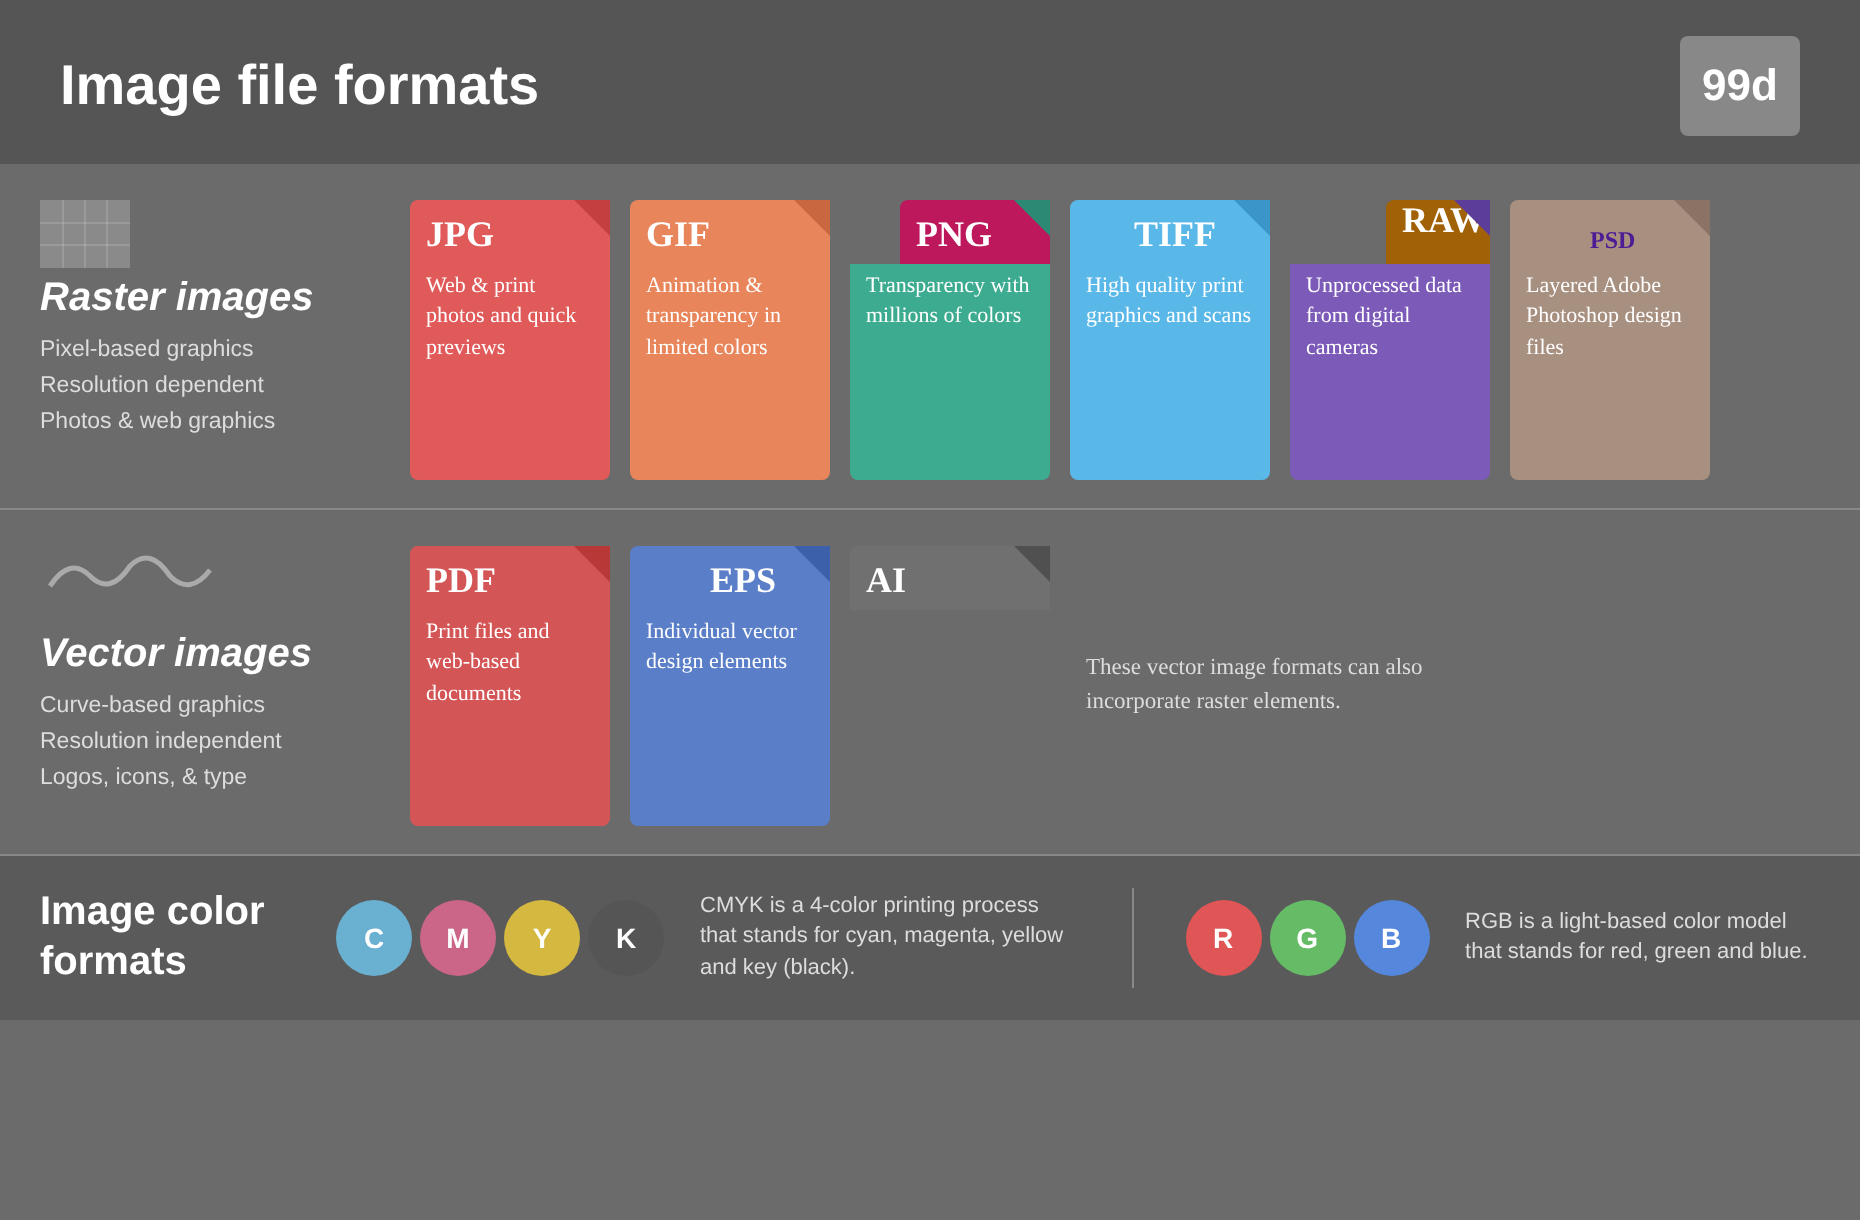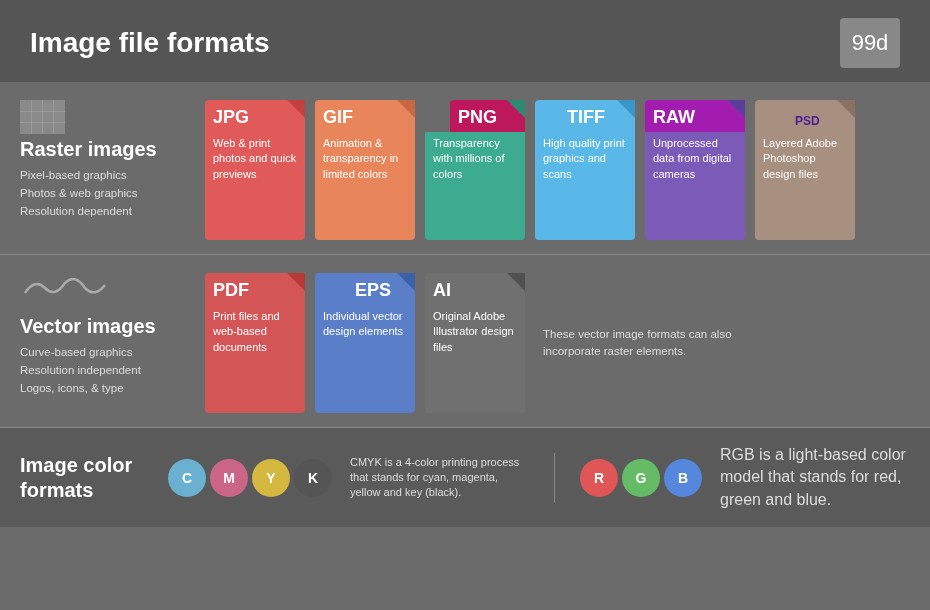--- a/index.html
+++ b/index.html
@@ -22,21 +22,21 @@
     }
     .header h1 {
       font-size: 28px;
       font-weight: bold;
       color: #fff;
     }
     .logo-99d {
       background: #888;
       color: #fff;
       font-size: 22px;
-      font-weight: normal;
+      font-weight: bold;
       width: 60px;
       height: 50px;
       display: flex;
       align-items: center;
       justify-content: center;
       border-radius: 4px;
     }
 
     
     .section {
@@ -47,33 +47,35 @@
     }
     .section-label {
       width: 185px;
       flex-shrink: 0;
       padding-right: 10px;
     }
     .section-label h2 {
       font-size: 20px;
       font-weight: bold;
       margin-bottom: 6px;
+      font-style: italic;
     }
     .section-label p {
       font-size: 11.5px;
       color: #ddd;
       line-height: 1.55;
     }
 
     
     .cards-row {
       display: flex;
       gap: 10px;
       flex: 1;
       align-items: flex-start;
+      font-family: Liberation Serif, serif;
     }
 
     
     .raster-icon {
       display: grid;
       grid-template-columns: repeat(4, 8px);
       grid-template-rows: repeat(3, 8px);
       gap: 3px;
       margin-bottom: 8px;
     }
@@ -176,22 +178,22 @@
       <div class="raster-dot" style="width:12px;height:12px;background:#aaa;opacity:.5;"></div>
       <div class="raster-dot" style="width:12px;height:12px;background:#aaa;opacity:.5;"></div>
       <div class="raster-dot" style="width:12px;height:12px;background:#aaa;opacity:.5;"></div>
       <div class="raster-dot" style="width:12px;height:12px;background:#aaa;opacity:.5;"></div>
       <div class="raster-dot" style="width:12px;height:12px;background:#aaa;opacity:.5;"></div>
       <div class="raster-dot" style="width:12px;height:12px;background:#aaa;opacity:.5;"></div>
       <div class="raster-dot" style="width:12px;height:12px;background:#aaa;opacity:.5;"></div>
     </div>
     <h2>Raster images</h2>
     <p>Pixel-based graphics</p>
+    <p>Resolution dependent</p>
     <p>Photos &amp; web graphics</p>
-    <p>Resolution dependent</p>
   </div>
   <div class="cards-row">
 
     <div class="file-card-wrapper">
       <div style="background:#e05a5a;border-radius:4px 4px 0 0;height:32px;position:relative;display:flex;align-items:flex-end;padding-bottom:0;">
         <span style="font-size:18px;font-weight:bold;color:#fff;padding:0 0 4px 8px;">JPG</span>
         <div style="position:absolute;top:0;right:0;width:0;height:0;border-style:solid;border-width:0 18px 18px 0;border-color:transparent #c44040 transparent transparent;"></div>
       </div>
       <div style="background:#e05a5a;border-radius:0 0 4px 4px;padding:4px 8px 8px 8px;min-height:108px;">
         <p style="font-size:11px;color:#fff;line-height:1.4;">Web &amp; print photos and quick previews</p>
@@ -222,21 +224,21 @@
       <div style="background:#5ab8e8;border-radius:4px 4px 0 0;height:32px;position:relative;display:flex;align-items:flex-end;padding-left:24px;">
         <span style="font-size:18px;font-weight:bold;color:#fff;padding:0 0 4px 8px;">TIFF</span>
         <div style="position:absolute;top:0;right:0;width:0;height:0;border-style:solid;border-width:0 18px 18px 0;border-color:transparent #3a96c8 transparent transparent;"></div>
       </div>
       <div style="background:#5ab8e8;border-radius:0 0 4px 4px;padding:4px 8px 8px 8px;min-height:108px;">
         <p style="font-size:11px;color:#fff;line-height:1.4;">High quality print graphics and scans</p>
       </div>
     </div>
 
     <div class="file-card-wrapper">
-      <div style="background:#a21caf;border-radius:4px 4px 0 0;height:32px;position:relative;display:flex;align-items:flex-end;">
+      <div style="background:#a16207;border-radius:4px 4px 0 0;height:32px;position:relative;display:flex;margin-left:48px;">
         <span style="font-size:18px;font-weight:bold;color:#fff;padding:0 0 4px 8px;">RAW</span>
         <div style="position:absolute;top:0;right:0;width:0;height:0;border-style:solid;border-width:0 18px 18px 0;border-color:transparent #5c3d99 transparent transparent;"></div>
       </div>
       <div style="background:#7b5ab8;border-radius:0 0 4px 4px;padding:4px 8px 8px 8px;min-height:108px;">
         <p style="font-size:11px;color:#fff;line-height:1.4;">Unprocessed data from digital cameras</p>
       </div>
     </div>
 
     <div class="file-card-wrapper">
       <div style="background:#a89080;border-radius:4px 4px 0 0;height:32px;position:relative;display:flex;align-items:flex-end;">
@@ -282,23 +284,20 @@
       </div>
       <div style="background:#5a7ec8;border-radius:0 0 4px 4px;padding:4px 8px 8px 8px;min-height:108px;">
         <p style="font-size:11px;color:#fff;line-height:1.4;">Individual vector design elements</p>
       </div>
     </div>
 
     <div class="file-card-wrapper">
       <div style="background:#707070;border-radius:4px 4px 0 0;height:32px;position:relative;display:flex;align-items:flex-end;">
         <span style="font-size:18px;font-weight:bold;color:#fff;padding:0 0 4px 8px;">AI</span>
         <div style="position:absolute;top:0;right:0;width:0;height:0;border-style:solid;border-width:0 18px 18px 0;border-color:transparent #505050 transparent transparent;"></div>
-      </div>
-      <div style="background:#707070;border-radius:0 0 4px 4px;padding:4px 8px 8px 8px;min-height:108px;">
-        <p style="font-size:11px;color:#fff;line-height:1.4;">Original Adobe Illustrator design files</p>
       </div>
     </div>
 
     <p class="vector-note" style="font-size:11.5px;color:#ddd;max-width:210px;line-height:1.45;margin-left:8px;align-self:center;">These vector image formats can also incorporate raster elements.</p>
   </div>
 </div>
 
 <div class="color-section" style="background:#5a5a5a;padding:16px 20px;display:flex;align-items:center;gap:18px;border-top:1px solid #888;">
   <div class="color-section-title">
     <h2 style="font-size:20px;font-weight:bold;line-height:1.25;">Image color formats</h2>
@@ -311,14 +310,14 @@
     <div class="color-circle circle-k">K</div>
   </div>
   <p style="font-size:11px;color:#ddd;max-width:190px;line-height:1.4;">CMYK is a 4-color printing process that stands for cyan, magenta, yellow and key (black).</p>
   <div class="color-divider" style="width:1px;height:50px;background:#888;margin:0 8px;"></div>
 
   <div class="color-circles">
     <div class="color-circle circle-r">R</div>
     <div class="color-circle circle-g">G</div>
     <div class="color-circle circle-b">B</div>
   </div>
-  <p style="font-size:16px;color:#ddd;max-width:190px;line-height:1.4;">RGB is a light-based color model that stands for red, green and blue.</p>
+  <p style="font-size:11px;color:#ddd;max-width:190px;line-height:1.4;">RGB is a light-based color model that stands for red, green and blue.</p>
 </div>
 
 </body></html>

